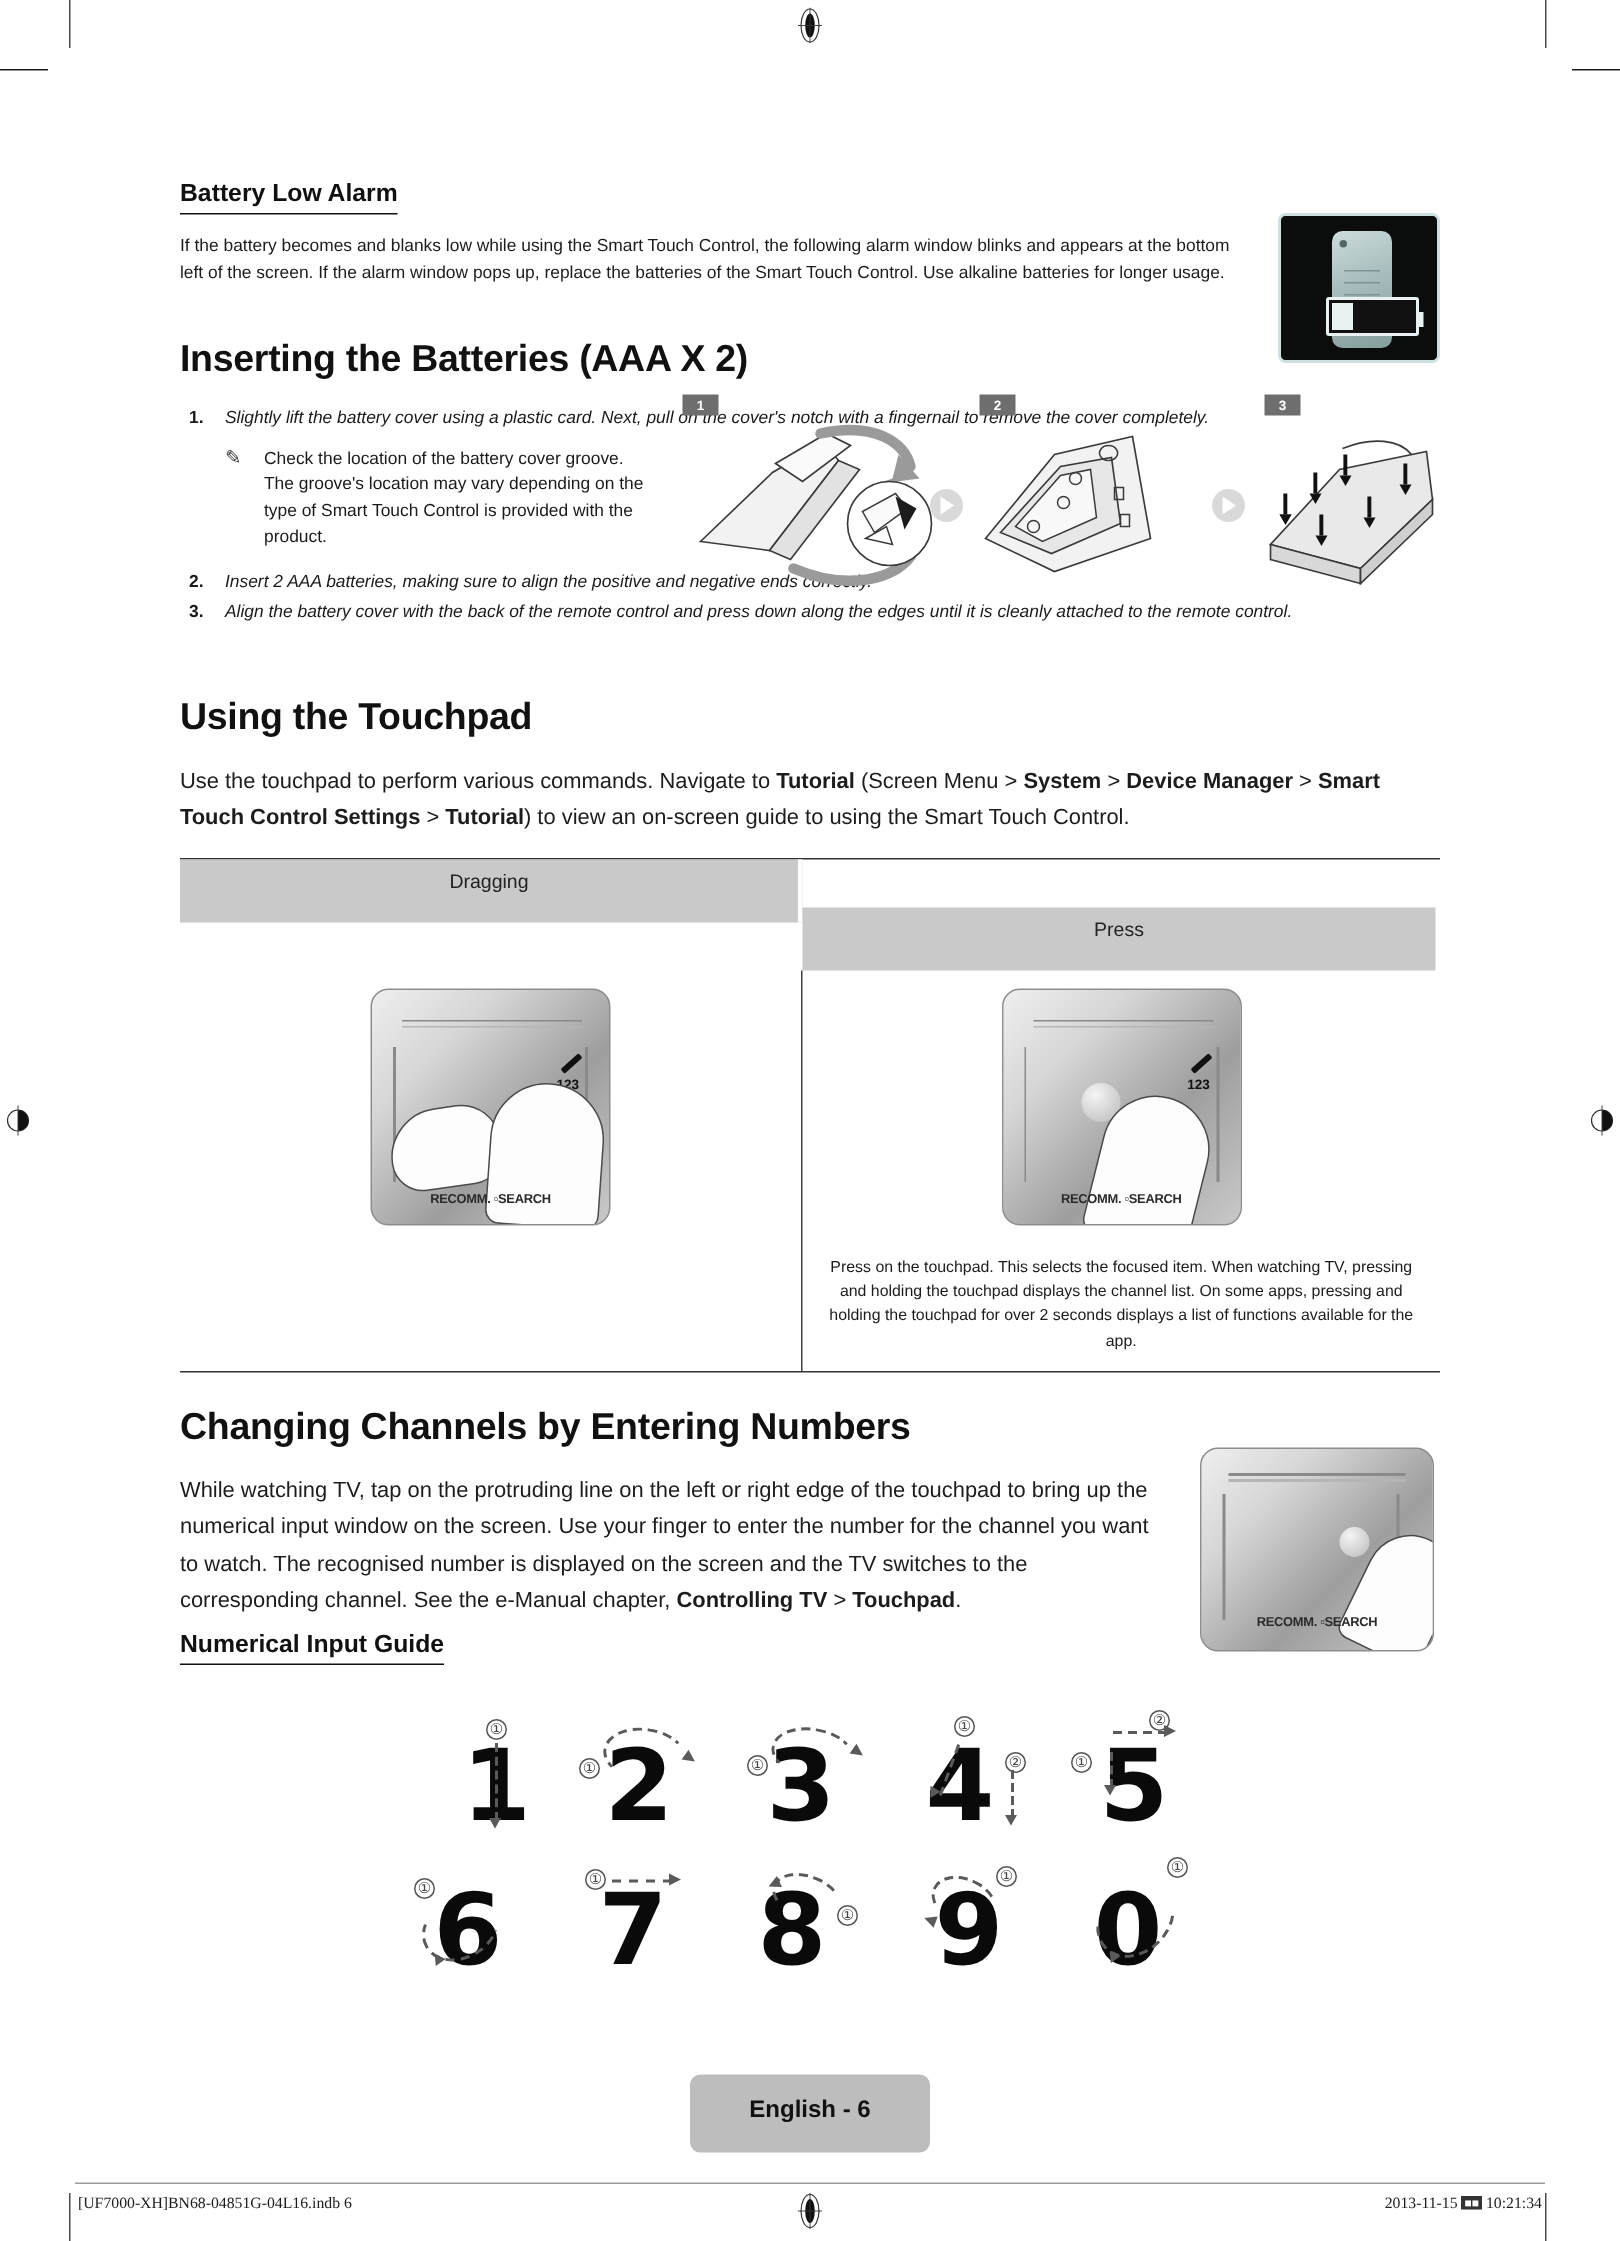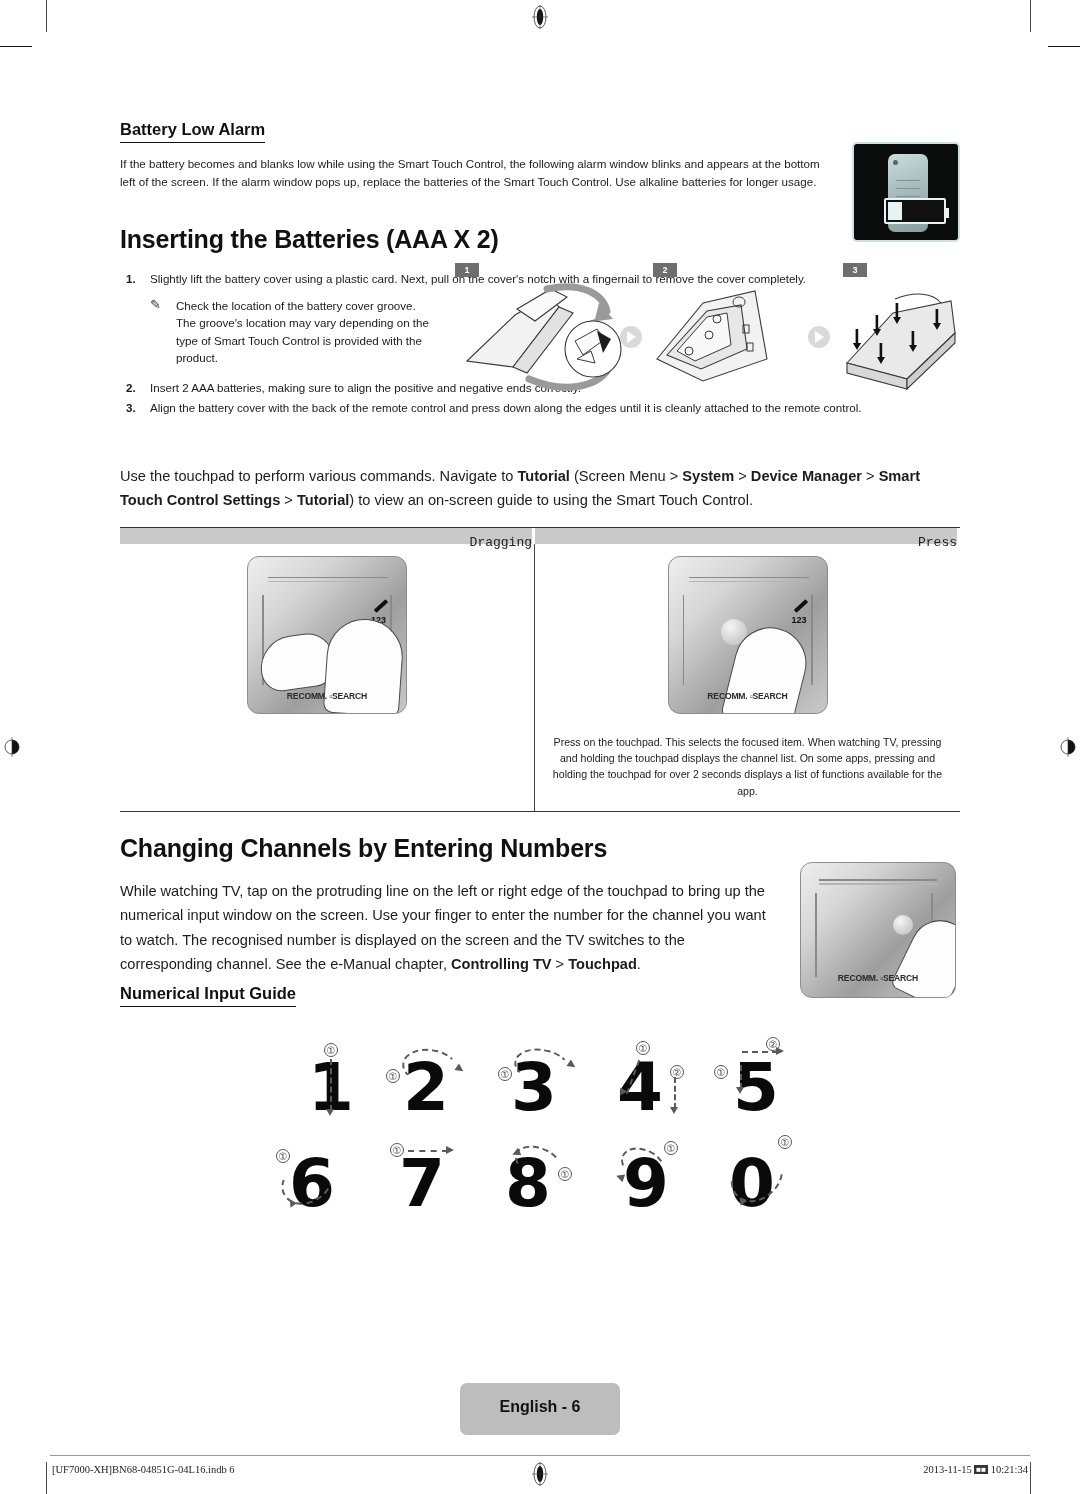--- a/index.html
+++ b/index.html
@@ -63,40 +63,40 @@
     border:2px solid #e9f2f2; background:#111; border-radius:2px;
   }
   .alarm-battery:after { content:""; position:absolute; right:-5px; top:8px;
     width:4px; height:10px; background:#e9f2f2; }
   .alarm-battery .fill { position:absolute; left:2px; top:2px; width:14px; height:18px; background:#e9f2f2; }
 
   
   ol.steps { margin:0; padding:0; list-style:none; }
   .step { display:flex; font-size:11.6px; line-height:1.52; margin-bottom:2px; }
   .step .num { width:30px; flex:0 0 30px; font-weight:bold; padding-left:6px; }
-  .step .txt { flex:1 1 auto; }
+  .step .txt { flex:1 1 auto;font-style:italic; }
   .step-1-txt { width:300px; }
   .note { display:flex; margin-top:9px; padding-left:30px; }
   .note .pen { flex:0 0 26px; font-size:13px; color:#333; }
   .note .ntxt { font-size:11.6px; line-height:1.52; width:262px; }
 
   
   .battery-fig { position:absolute; left:335px; top:38px; width:505px; height:140px; }
   .badge { position:absolute; width:24px; height:14px; background:#6e6e6e;
      color:#fff; font-size:9px; font-weight:bold; text-align:center; line-height:14px; }
 
   
   .tp-table { margin-top:14px; border-top:1.6px solid #333; }
   .tp-head { display:flex; }
   .tp-head > div {
-    background:#c9c9c9; height:16px; line-height:30px; text-align:right;
-    font-size:13px; color:#222;font-family:Liberation Mono, monospace;
+    background:#c9c9c9; height:42px; line-height:30px; text-align:center;
+    font-size:13px; color:#222;
   }
   .tp-head .c1 { width:415px; border-right:3px solid #fff; }
-  .tp-head .c2 { width:422px; }
+  .tp-head .c2 { width:422px;margin-top:32px; }
   .tp-body { display:flex; }
   .tp-body .c1 { width:415px; border-right:1.2px solid #444; }
   .tp-body .c2 { width:425px; }
   .tp-img-cell { height:182px; display:flex; align-items:center; justify-content:center; }
   .tp-desc { font-size:10.6px; line-height:1.55; text-align:center; padding:8px 14px 12px; color:#1c1c1c; }
   .tp-bottom-rule { border-bottom:1.6px solid #333; }
 
   
   .pad {
     position:relative; width:160px; height:158px; border-radius:12px;
@@ -302,20 +302,21 @@
           <rect x="456.6" y="68" width="2.6" height="14"></rect>
             <path d="M454 82 l8 0 l-4 7 z"></path>
           <rect x="480.6" y="46" width="2.6" height="14"></rect>
             <path d="M478 60 l8 0 l-4 7 z"></path>
         </g>
       </svg>
     </div>
   </section>
 
   <section style="margin-top:48px;">
+    <h1 class="section">Using the Touchpad</h1>
     <p class="body-lg">
       <span>Use the touchpad to perform various commands. Navigate to </span><span class="b">Tutorial</span><span> (Screen Menu &gt; </span><span class="b">System</span><span> &gt; </span><span class="b">Device Manager</span><span> &gt; </span><span class="b">Smart Touch Control Settings</span><span> &gt; </span><span class="b">Tutorial</span><span>) to view an on-screen guide to using the Smart Touch Control.</span>
     </p>
 
     <div class="tp-table">
       <div class="tp-head">
         <div class="c1">Dragging</div>
         <div class="c2">Press</div>
       </div>
       <div class="tp-body">

